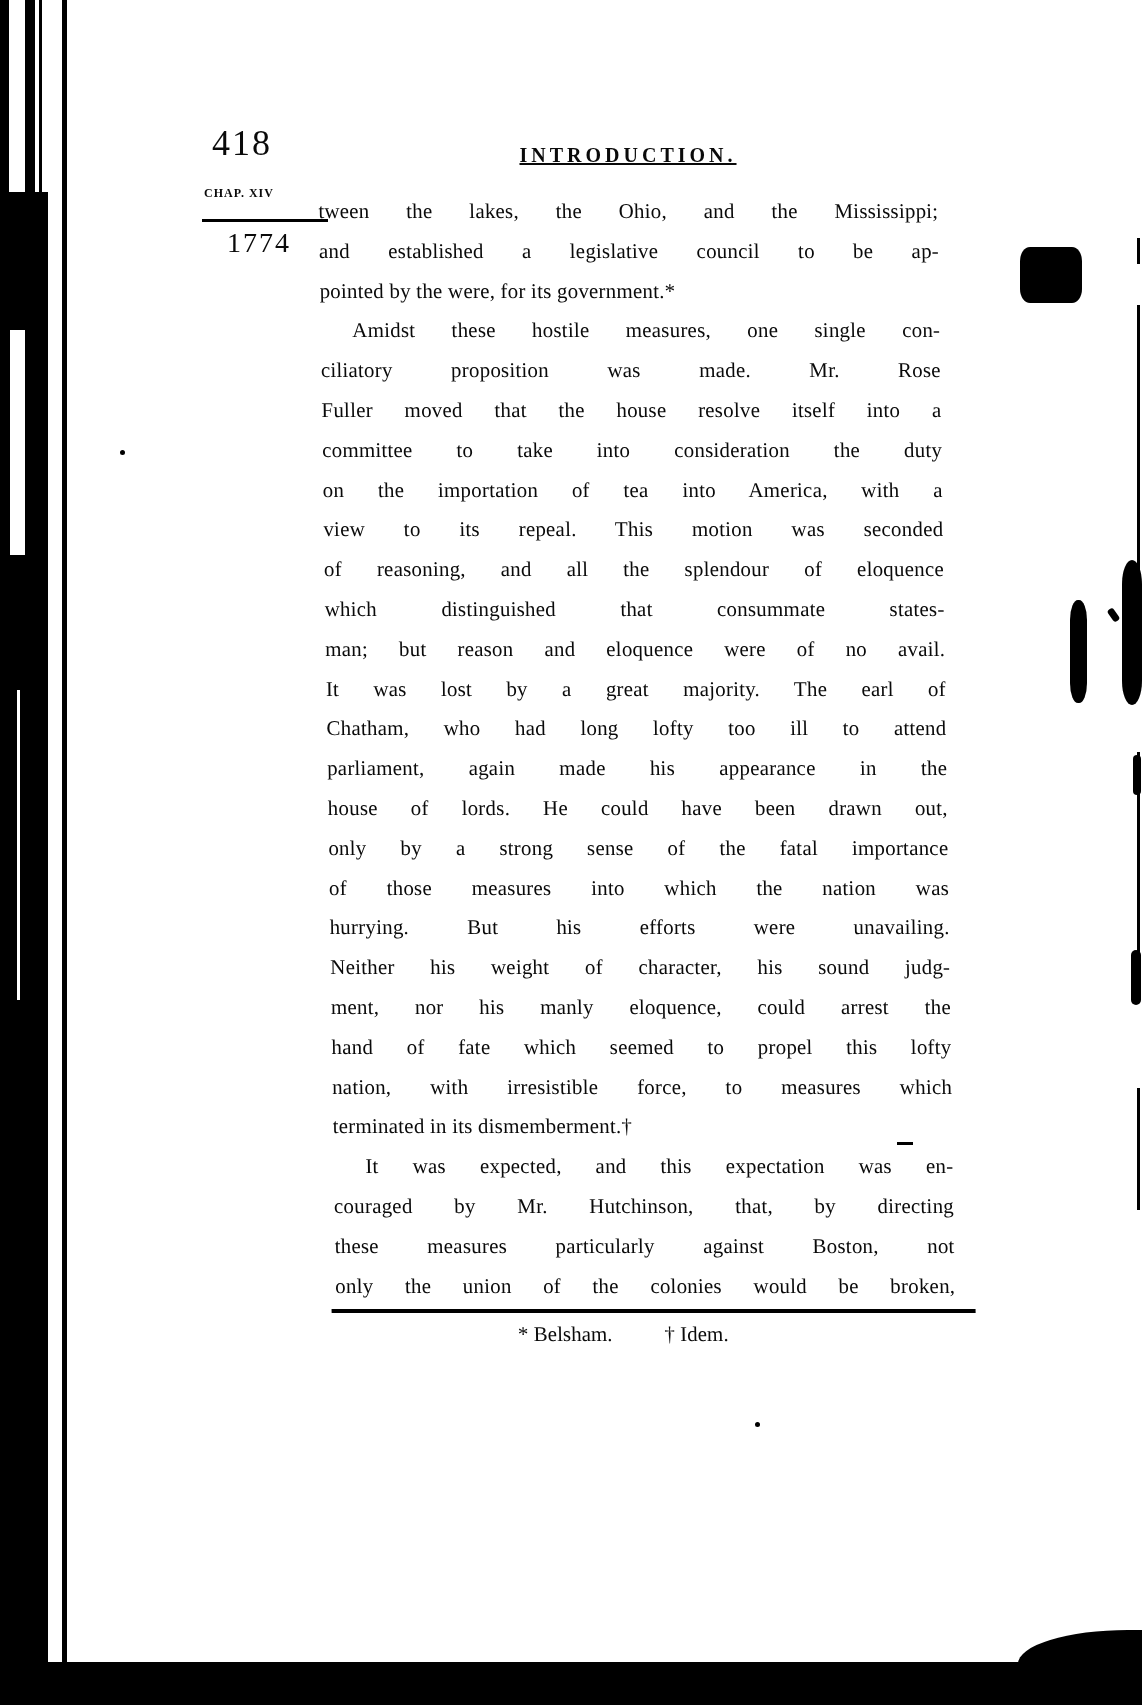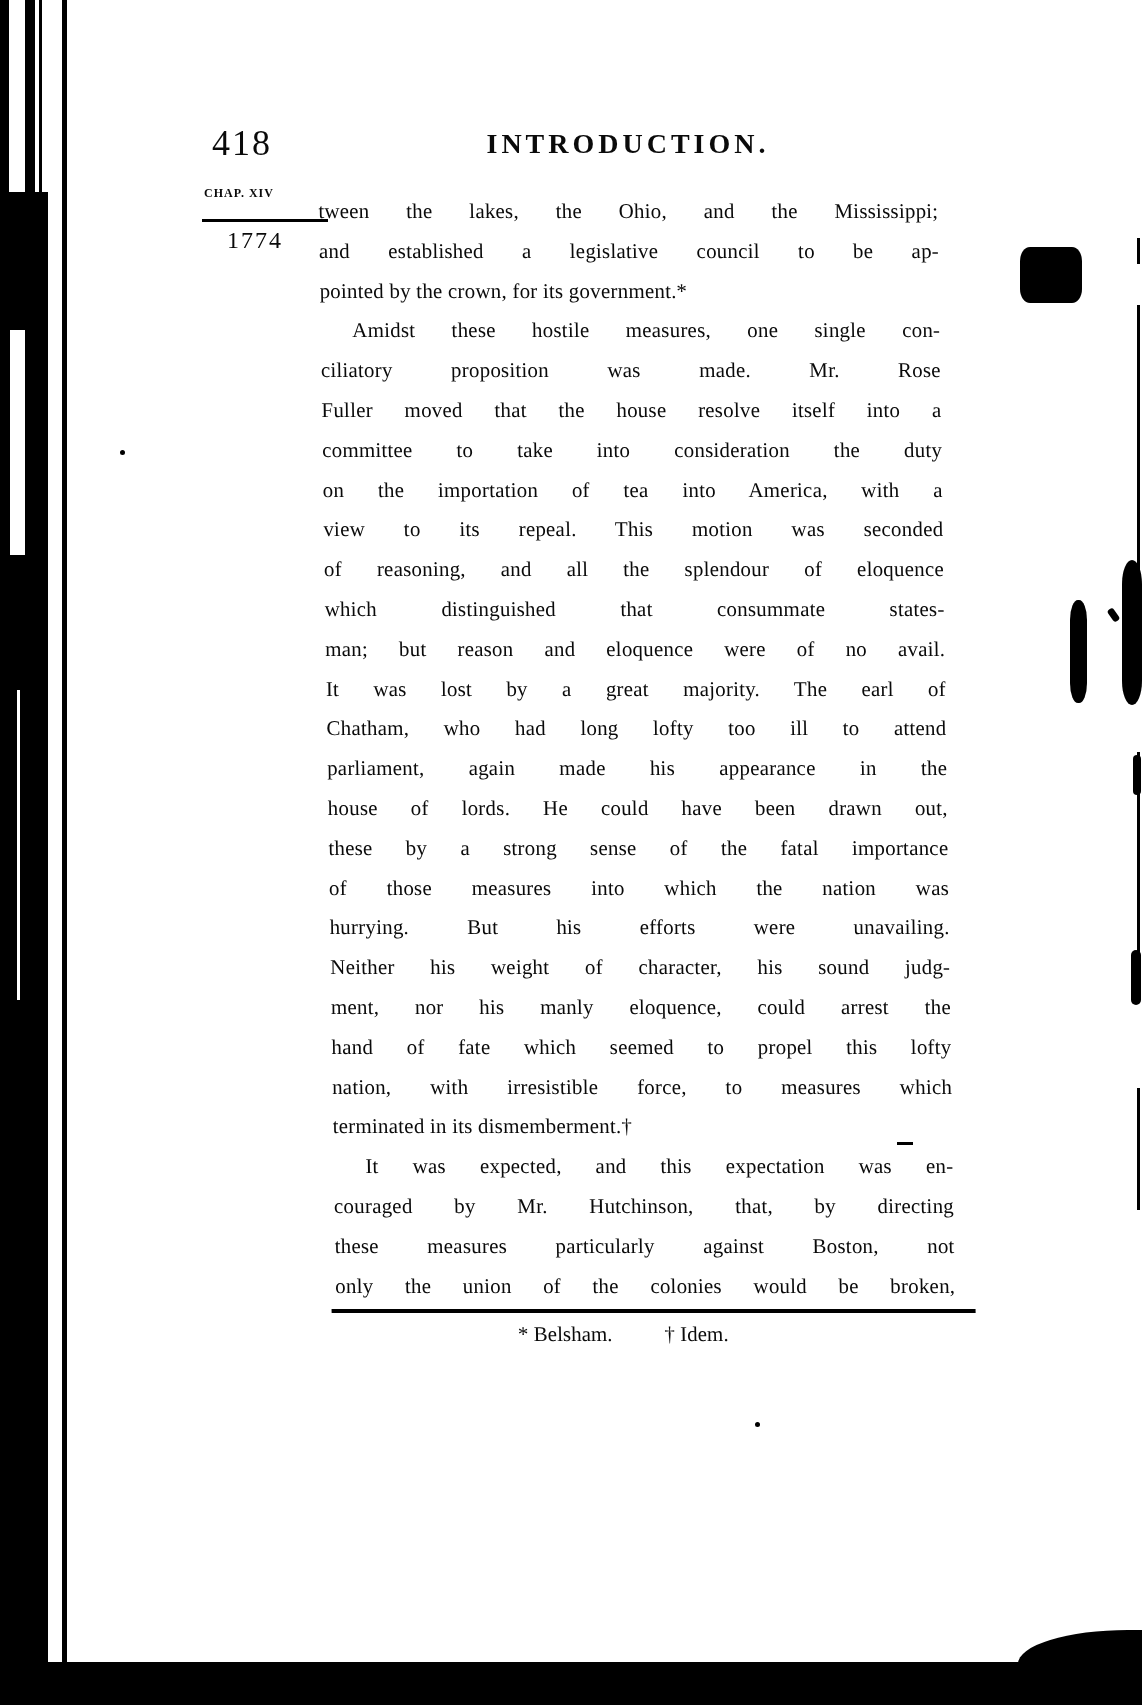--- a/index.html
+++ b/index.html
@@ -3,25 +3,25 @@
 <meta charset="utf-8">
 <style>
   html,body { margin:0; padding:0; background:#fff; }
   #scan-page {
     position:relative; width:1142px; height:1705px;
     background:#ffffff; overflow:hidden;
     font-family:"Liberation Serif", serif; color:#0a0a0a;
   }
   
   .pagenum  { position:absolute; left:212px; top:122px; font-size:36px; letter-spacing:2px; }
-  .runhead  { position:absolute; left:318px; top:128px; width:620px; text-align:center;
-              font-size:28px; letter-spacing:4px; font-weight:bold; }
+  .runhead  { position:absolute; left:318px; top:144px; width:620px; text-align:center;
+              font-size:20px; letter-spacing:4px; font-weight:bold;text-decoration:underline; }
   .chap     { position:absolute; left:204px; top:186px; font-size:12px; letter-spacing:1px; font-weight:bold; }
   .chap-rule{ position:absolute; left:202px; top:219px; width:126px; height:3px; background:#000; }
-  .year     { position:absolute; left:227px; top:227px; font-size:24px; letter-spacing:2px; }
+  .year     { position:absolute; left:227px; top:227px; font-size:28px; letter-spacing:2px; }
 
   .body-col { position:absolute; left:318px; top:192px; width:620px;
               transform:skewX(0.9deg); transform-origin:0 0; }
   .line { height:39.8px; line-height:39.8px; font-size:21px; letter-spacing:0.2px;
           text-align:justify; text-align-last:justify; overflow:hidden; white-space:nowrap; }
   .line.j { white-space:normal; }
   .line.noj { text-align:left; text-align-last:left; white-space:nowrap; }
   .line.indent { text-indent:32px; }
 
   .foot-rule { margin-top:3px; margin-left:-4px; width:644px; height:4px; background:#000; }
@@ -63,35 +63,35 @@
   <div class="pagenum">418</div>
   <div class="runhead">INTRODUCTION.</div>
 
   <div class="chap">CHAP. XIV</div>
   <div class="chap-rule"></div>
   <div class="year">1774</div>
 
   <div class="body-col">
     <div class="line j">tween the lakes, the Ohio, and the Mississippi;</div>
     <div class="line j">and established a legislative council to be ap-</div>
-    <div class="line noj">pointed by the crown, for its government.*</div>
+    <div class="line noj">pointed by the were, for its government.*</div>
     <div class="line j indent">Amidst these hostile measures, one single con-</div>
     <div class="line j">ciliatory proposition was made.  Mr.  Rose</div>
     <div class="line j">Fuller moved that the house resolve itself into a</div>
     <div class="line j">committee to take into consideration the duty</div>
     <div class="line j">on the importation of tea into America, with a</div>
     <div class="line j">view to its repeal.  This motion was seconded</div>
     <div class="line j">of reasoning, and all the splendour of eloquence</div>
     <div class="line j">which distinguished that consummate states-</div>
     <div class="line j">man; but reason and eloquence were of no avail.</div>
     <div class="line j">It was lost by a great majority.  The earl of</div>
     <div class="line j">Chatham, who had long lofty too ill to attend</div>
     <div class="line j">parliament, again made his appearance in the</div>
     <div class="line j">house of lords.  He could have been drawn out,</div>
-    <div class="line j">these by a strong sense of the fatal importance</div>
+    <div class="line j">only by a strong sense of the fatal importance</div>
     <div class="line j">of those measures into which the nation was</div>
     <div class="line j">hurrying.  But his efforts were unavailing.</div>
     <div class="line j">Neither his weight of character, his sound judg-</div>
     <div class="line j">ment, nor his manly eloquence, could arrest the</div>
     <div class="line j">hand of fate which seemed to propel this lofty</div>
     <div class="line j">nation, with irresistible force, to measures which</div>
     <div class="line noj">terminated in its dismemberment.†</div>
     <div class="line j indent">It was expected, and this expectation was en-</div>
     <div class="line j">couraged by Mr. Hutchinson, that, by directing</div>
     <div class="line j">these measures particularly against Boston, not</div>

